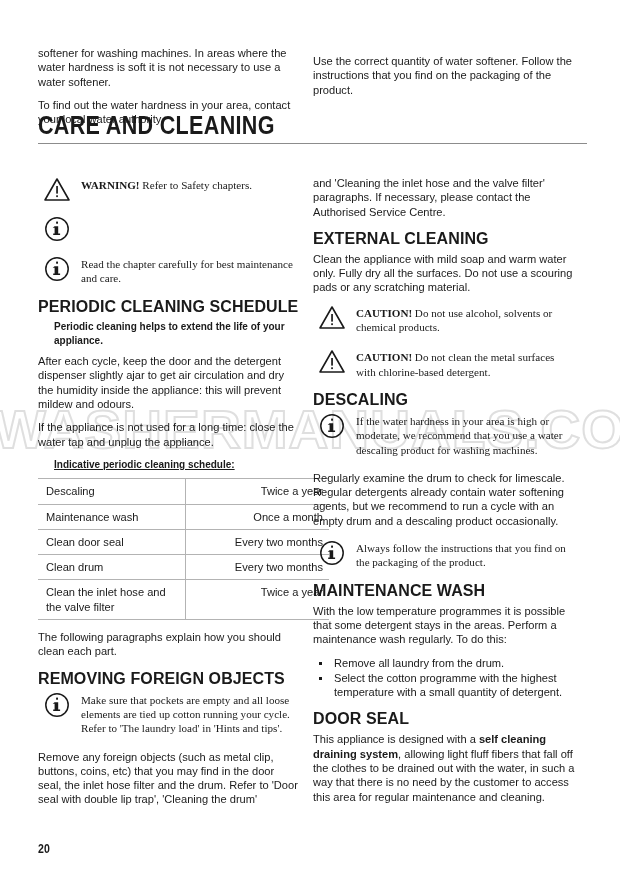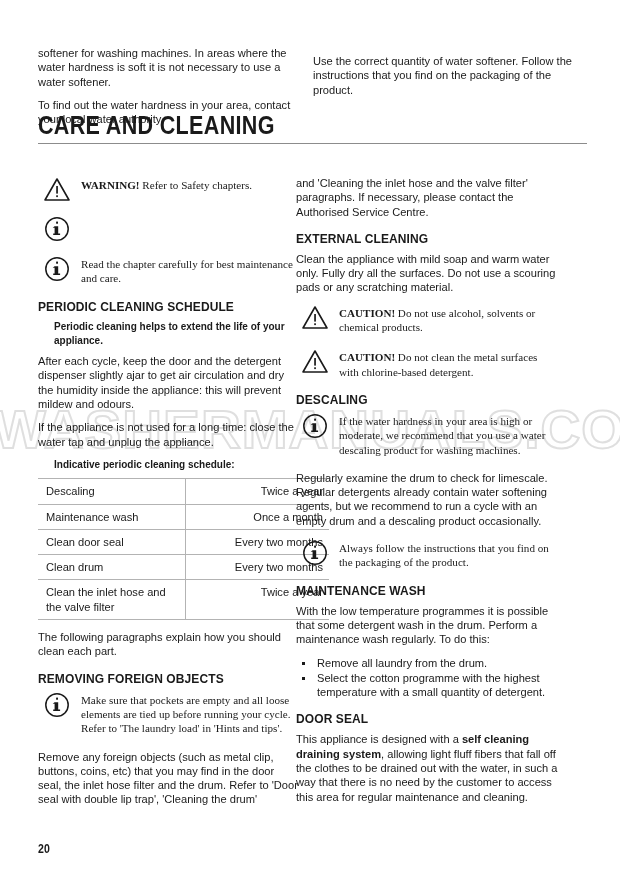--- a/index.html
+++ b/index.html
@@ -72,21 +72,21 @@
     white-space: nowrap;
   }
   .chapter-rule {
     margin-top: 5px;
     border-top: 1.6px solid #8c8c8c;
     width: 549px;
   }
 
   
   h3.sub {
-    font-size: 12px;
+    font-size: 16px;
     font-weight: 700;
     margin: 13px 0 6px 0;
     line-height: 14px;
     letter-spacing: 0.1px;
   }
   .lead-bold {
     font-size: 10px;
     font-weight: 700;
     line-height: 14.3px;
     margin: 0 0 6px 16px;
@@ -227,21 +227,21 @@
           <path d="M11.6 10.2 h3.6 v7.3 h1.9 v1.6 h-6.9 v-1.6 h1.4 v-5.7 h-1.9 z" fill="#1a1a1a"></path>
         </svg>
       </span>
       <span class="ntext">Read the chapter carefully for best maintenance and care.</span>
     </div>
 
     <h3 class="sub">PERIODIC CLEANING SCHEDULE</h3>
     <p class="lead-bold">Periodic cleaning helps to extend the life of your appliance.</p>
     <p>After each cycle, keep the door and the detergent dispenser slightly ajar to get air circulation and dry the humidity inside the appliance: this will prevent mildew and odours.</p>
     <p>If the appliance is not used for a long time: close the water tap and unplug the appliance.</p>
-    <p class="lead-bold" style="margin-bottom:0;">Indicative periodic cleaning schedule:</p>
+    <p class="lead-bold" style="margin-bottom:0;text-decoration:underline;">Indicative periodic cleaning schedule:</p>
 
     <table class="sched">
       <tbody>
         <tr>
           <td class="c1">Descaling</td>
           <td class="c2">Twice a year</td>
         </tr>
         <tr>
           <td class="c1">Maintenance wash</td>
           <td class="c2">Once a month</td>
@@ -266,27 +266,27 @@
     <h3 class="sub">REMOVING FOREIGN OBJECTS</h3>
 
     <div class="notice">
       <span class="icon">
         <svg viewBox="0 0 28 26" width="28" height="26" aria-hidden="true">
           <ellipse cx="14" cy="13" rx="11.2" ry="11.2" fill="none" stroke="#1a1a1a" stroke-width="1.5"></ellipse>
           <rect x="13.1" y="5.6" width="1.9" height="2.1" fill="#1a1a1a"></rect>
           <path d="M11.6 10.2 h3.6 v7.3 h1.9 v1.6 h-6.9 v-1.6 h1.4 v-5.7 h-1.9 z" fill="#1a1a1a"></path>
         </svg>
       </span>
-      <span class="ntext">Make sure that pockets are empty and all loose elements are tied up before running your cycle. Refer to 'The laundry load' in 'Hints and tips'.</span>
+      <span class="ntext">Make sure that pockets are empty and all loose elements are tied up cotton running your cycle. Refer to 'The laundry load' in 'Hints and tips'.</span>
     </div>
 
     <p>Remove any foreign objects (such as metal clip, buttons, coins, etc) that you may find in the door seal, the inlet hose filter and the drum. Refer to 'Door seal with double lip trap', 'Cleaning the drum'</p>
   </div>
 
-  <div class="col" style="left:296px; top:176px;">
+  <div class="col" style="left:313px; top:176px;">
 
     <p>and 'Cleaning the inlet hose and the valve filter' paragraphs. If necessary, please contact the Authorised Service Centre.</p>
 
     <h3 class="sub">EXTERNAL CLEANING</h3>
     <p>Clean the appliance with mild soap and warm water only. Fully dry all the surfaces. Do not use a scouring pads or any scratching material.</p>
 
     <div class="notice warn" style="">
       <span class="icon">
         <svg viewBox="0 0 28 26" width="28" height="26" aria-hidden="true">
           <polygon points="14,3 26,24 2,24" fill="none" stroke="#1a1a1a" stroke-width="1.6" stroke-linejoin="round"></polygon>
@@ -328,21 +328,21 @@
         <svg viewBox="0 0 28 26" width="28" height="26" aria-hidden="true">
           <ellipse cx="14" cy="13" rx="11.2" ry="11.2" fill="none" stroke="#1a1a1a" stroke-width="1.5"></ellipse>
           <rect x="13.1" y="5.6" width="1.9" height="2.1" fill="#1a1a1a"></rect>
           <path d="M11.6 10.2 h3.6 v7.3 h1.9 v1.6 h-6.9 v-1.6 h1.4 v-5.7 h-1.9 z" fill="#1a1a1a"></path>
         </svg>
       </span>
       <span class="ntext">Always follow the instructions that you find on the packaging of the product.</span>
     </div>
 
     <h3 class="sub">MAINTENANCE WASH</h3>
-    <p>With the low temperature programmes it is possible that some detergent wash in the drum. Perform a maintenance wash regularly. To do this:</p>
+    <p>With the low temperature programmes it is possible that some detergent stays in the areas. Perform a maintenance wash regularly. To do this:</p>
 
     <ul class="bullets">
       <li>Remove all laundry from the drum.</li>
       <li>Select the cotton programme with the highest temperature with a small quantity of detergent.</li>
     </ul>
 
     <h3 class="sub">DOOR SEAL</h3>
     <p><span>This appliance is designed with a </span><b class="inline-bold">self cleaning draining system</b><span>, allowing light fluff fibers that fall off the clothes to be drained out with the water, in such a way that there is no need by the customer to access this area for regular maintenance and cleaning.</span></p>
   </div>
 

